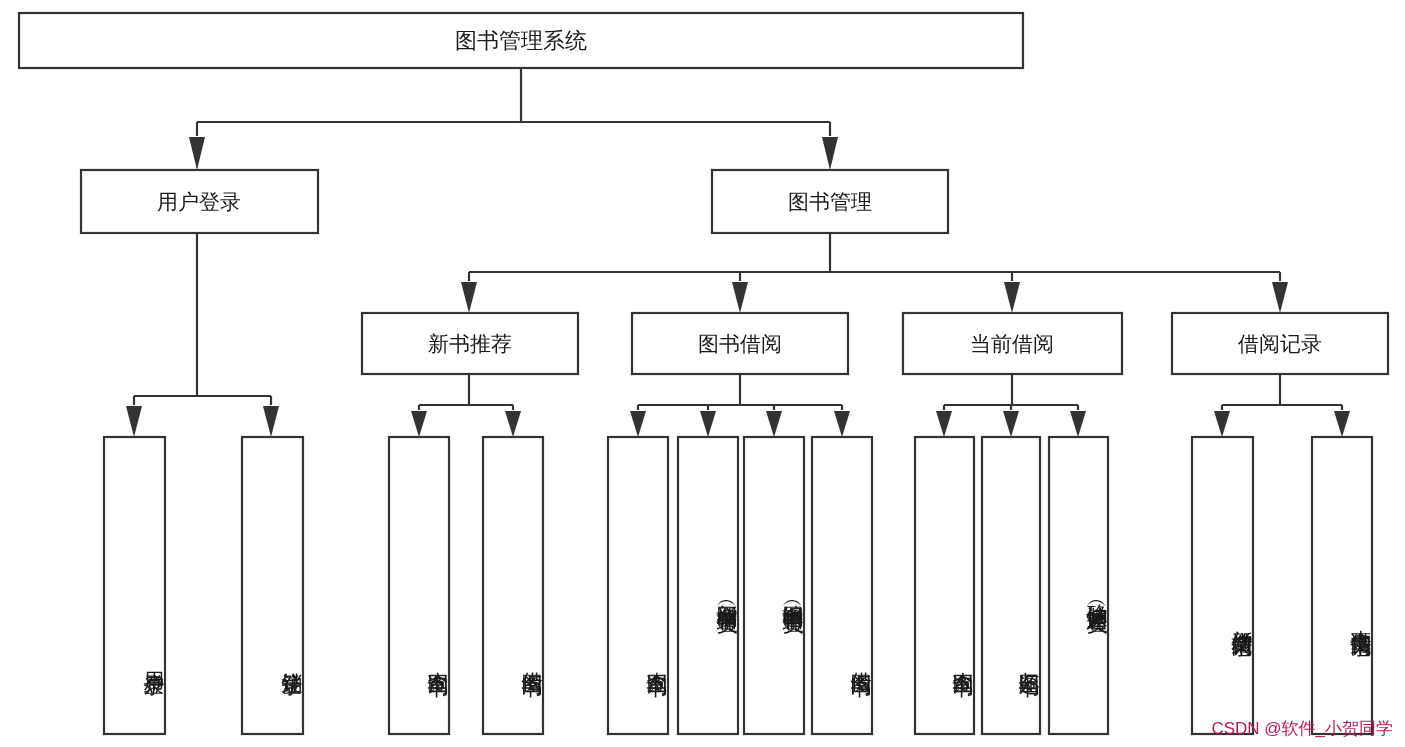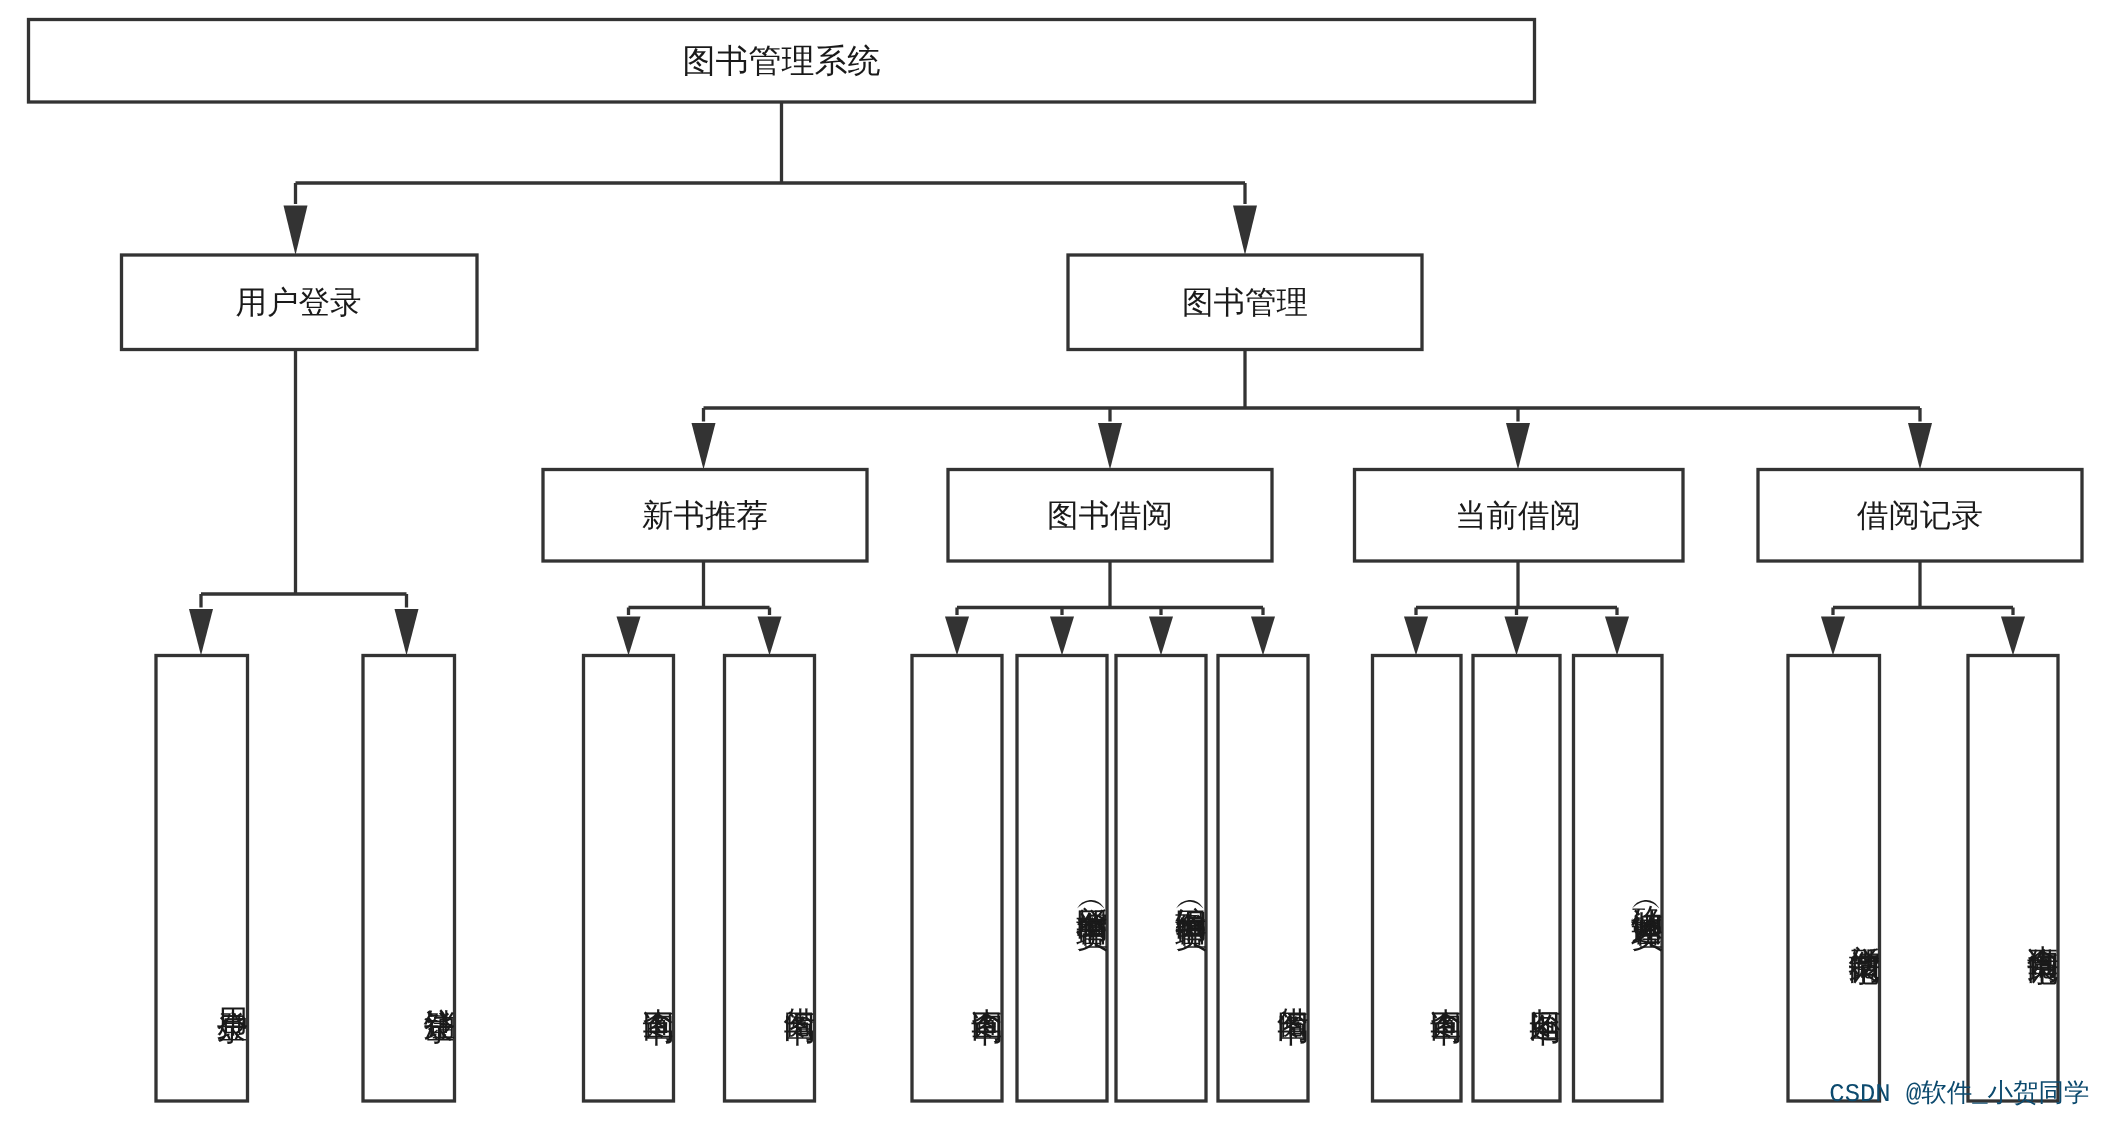--- a/index.html
+++ b/index.html
@@ -70,23 +70,23 @@
     white-space: nowrap;
     pointer-events: none;
     display: flex;
     align-items: flex-start;
     justify-content: center;
   }
   .watermark {
     position: absolute;
     right: 12px;
     bottom: 7px;
-    font-family: Liberation Mono, monospace;
+    font-family: Liberation Sans, sans-serif;
     font-size: 17px;
-    color: #0c4a6e;
+    color: #be185d;
     white-space: nowrap;
     pointer-events: none;
   }
 </style>
 </head>
 <body>
 
 <div id="diagram-root">
 
   <svg class="flow" viewBox="0 0 1405 747" xmlns="http://www.w3.org/2000/svg">

